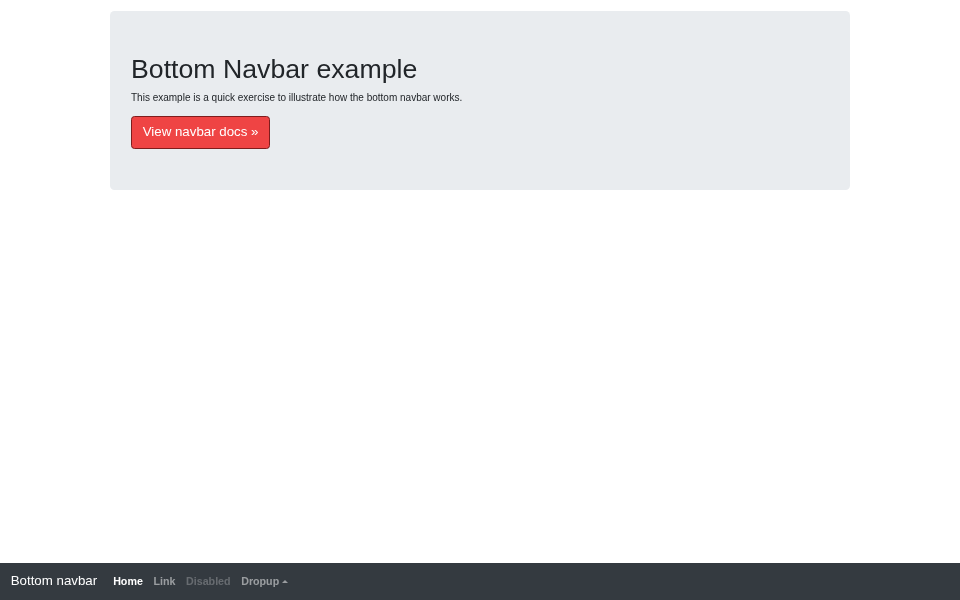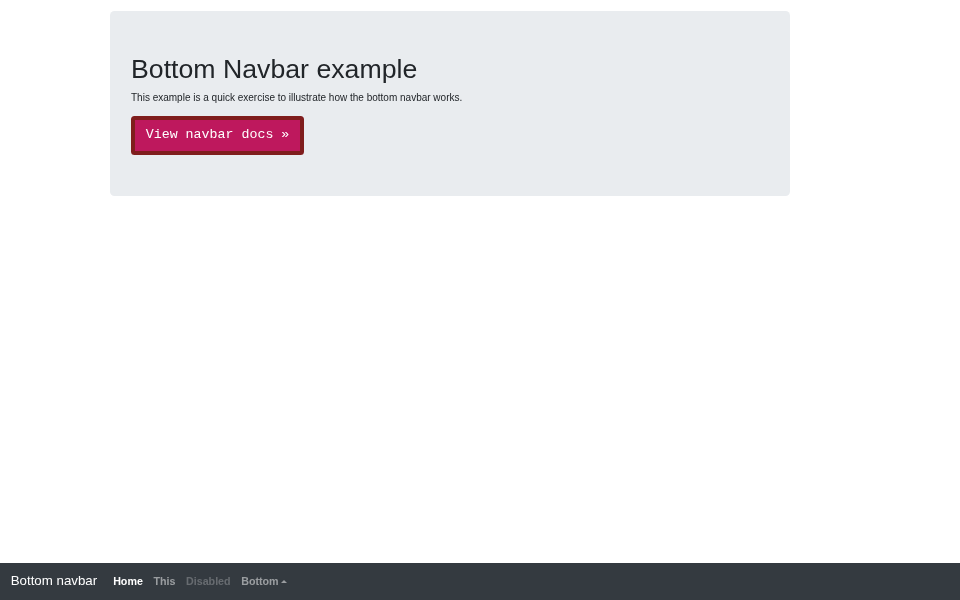--- a/index.html
+++ b/index.html
@@ -16,21 +16,21 @@
   }
 
   
   .container-main {
     width: 740px;
     margin: 0 auto;
     padding-top: 11px;
   }
   .jumbotron {
     box-sizing: border-box;
-    width: 680px;
+    width: 740px;
     background: #e9ecef;
     border-radius: 4.5px;
     padding: 42px 21px 41px 21px;
   }
   .page-title {
     margin: 0 0 5px 0;
     font-size: 26.7px;
     font-weight: 500;
     line-height: 1.2;
     color: #212529;
@@ -39,24 +39,24 @@
   .lead {
     margin: 0 0 11px 0;
     font-size: 10px;
     font-weight: 400;
     line-height: 1.5;
     color: #212529;
   }
   .btn-primary {
     display: inline-block;
     box-sizing: border-box;
-    background: #be185d;
-    border: 4px solid #7f1d1d;
+    background: #ef4444;
+    border: 1px solid #7f1d1d;
     color: #ffffff;
-    font-family: Liberation Mono, monospace;
+    font-family: Liberation Sans, sans-serif;
     font-size: 13.3px;
     line-height: 1.5;
     padding: 5.3px 10.7px;
     border-radius: 3.5px;
     text-decoration: none;
     cursor: pointer;
     white-space: nowrap;
   }
 
   
@@ -127,24 +127,24 @@
   </div>
 </main>
 
 <nav class="navbar">
   <a class="navbar-brand">Bottom navbar</a>
   <ul class="navbar-nav">
     <li class="nav-item">
       <a class="nav-link active">Home</a>
     </li>
     <li class="nav-item">
-      <a class="nav-link plain">This</a>
+      <a class="nav-link plain">Link</a>
     </li>
     <li class="nav-item">
       <a class="nav-link disabled">Disabled</a>
     </li>
     <li class="nav-item">
       <a class="nav-link dropup">
-        <span>Bottom</span><span class="caret-up"></span>
+        <span>Dropup</span><span class="caret-up"></span>
       </a>
     </li>
   </ul>
 </nav>
 
 </body></html>

